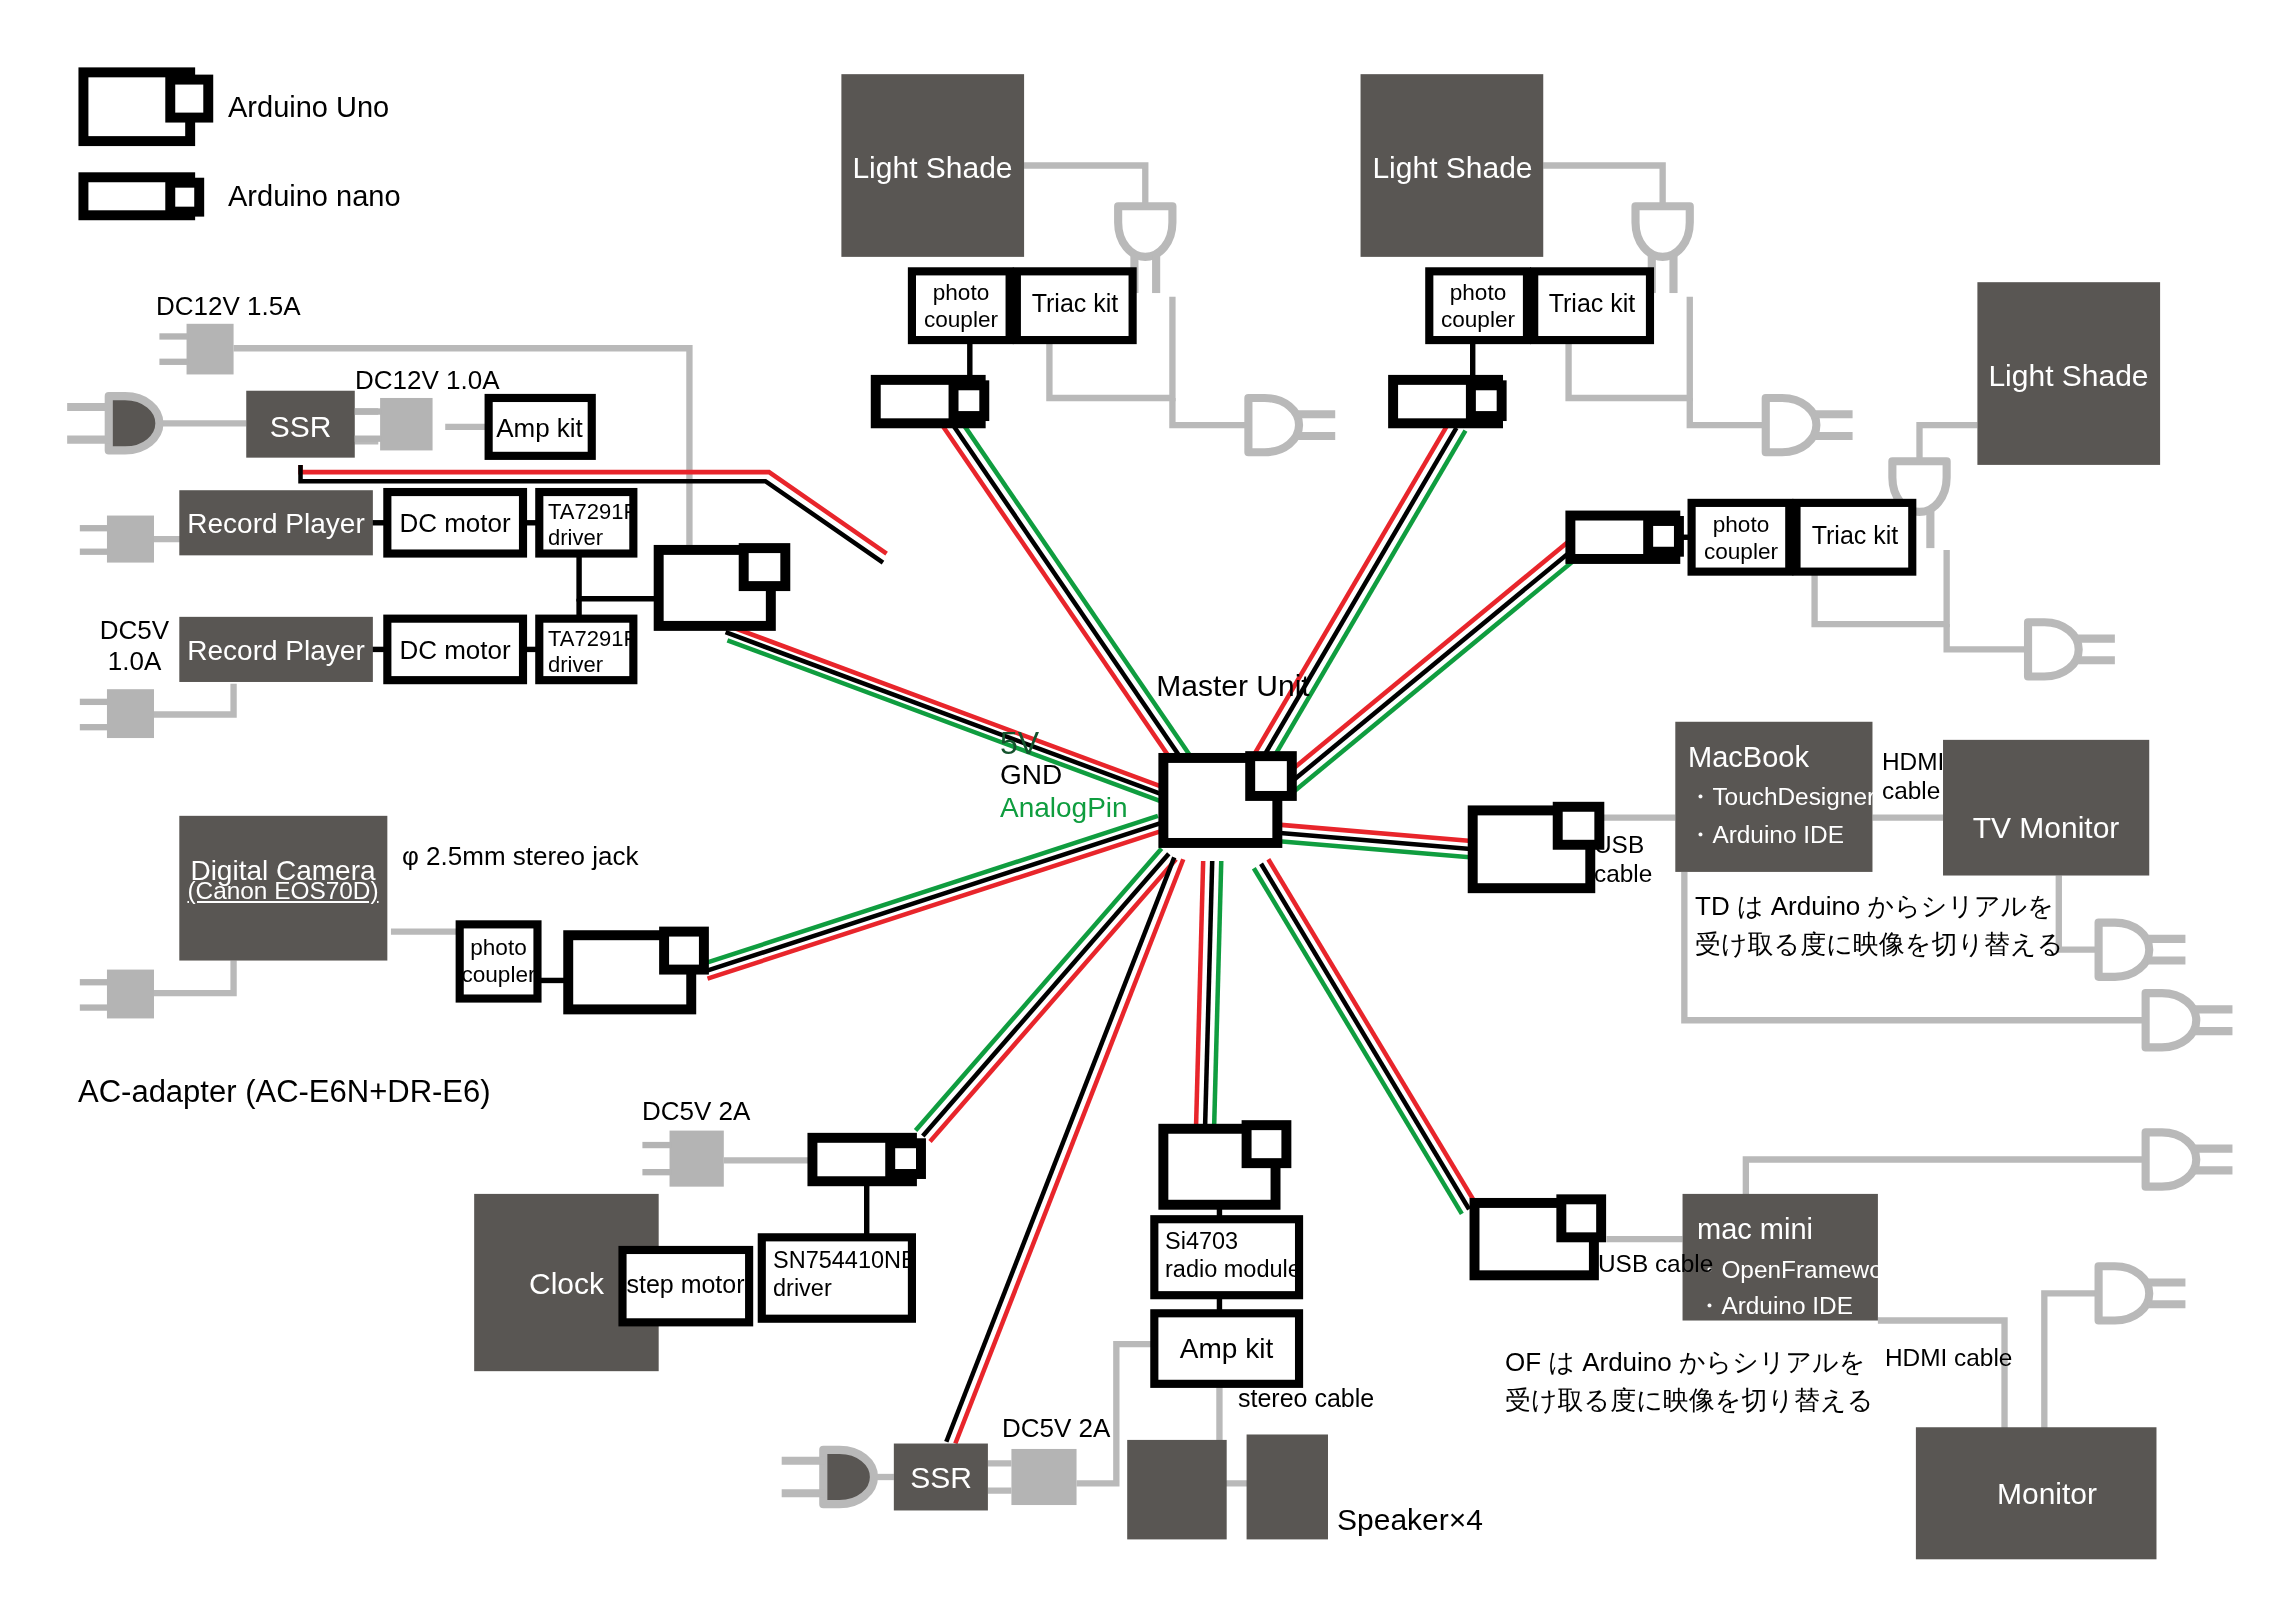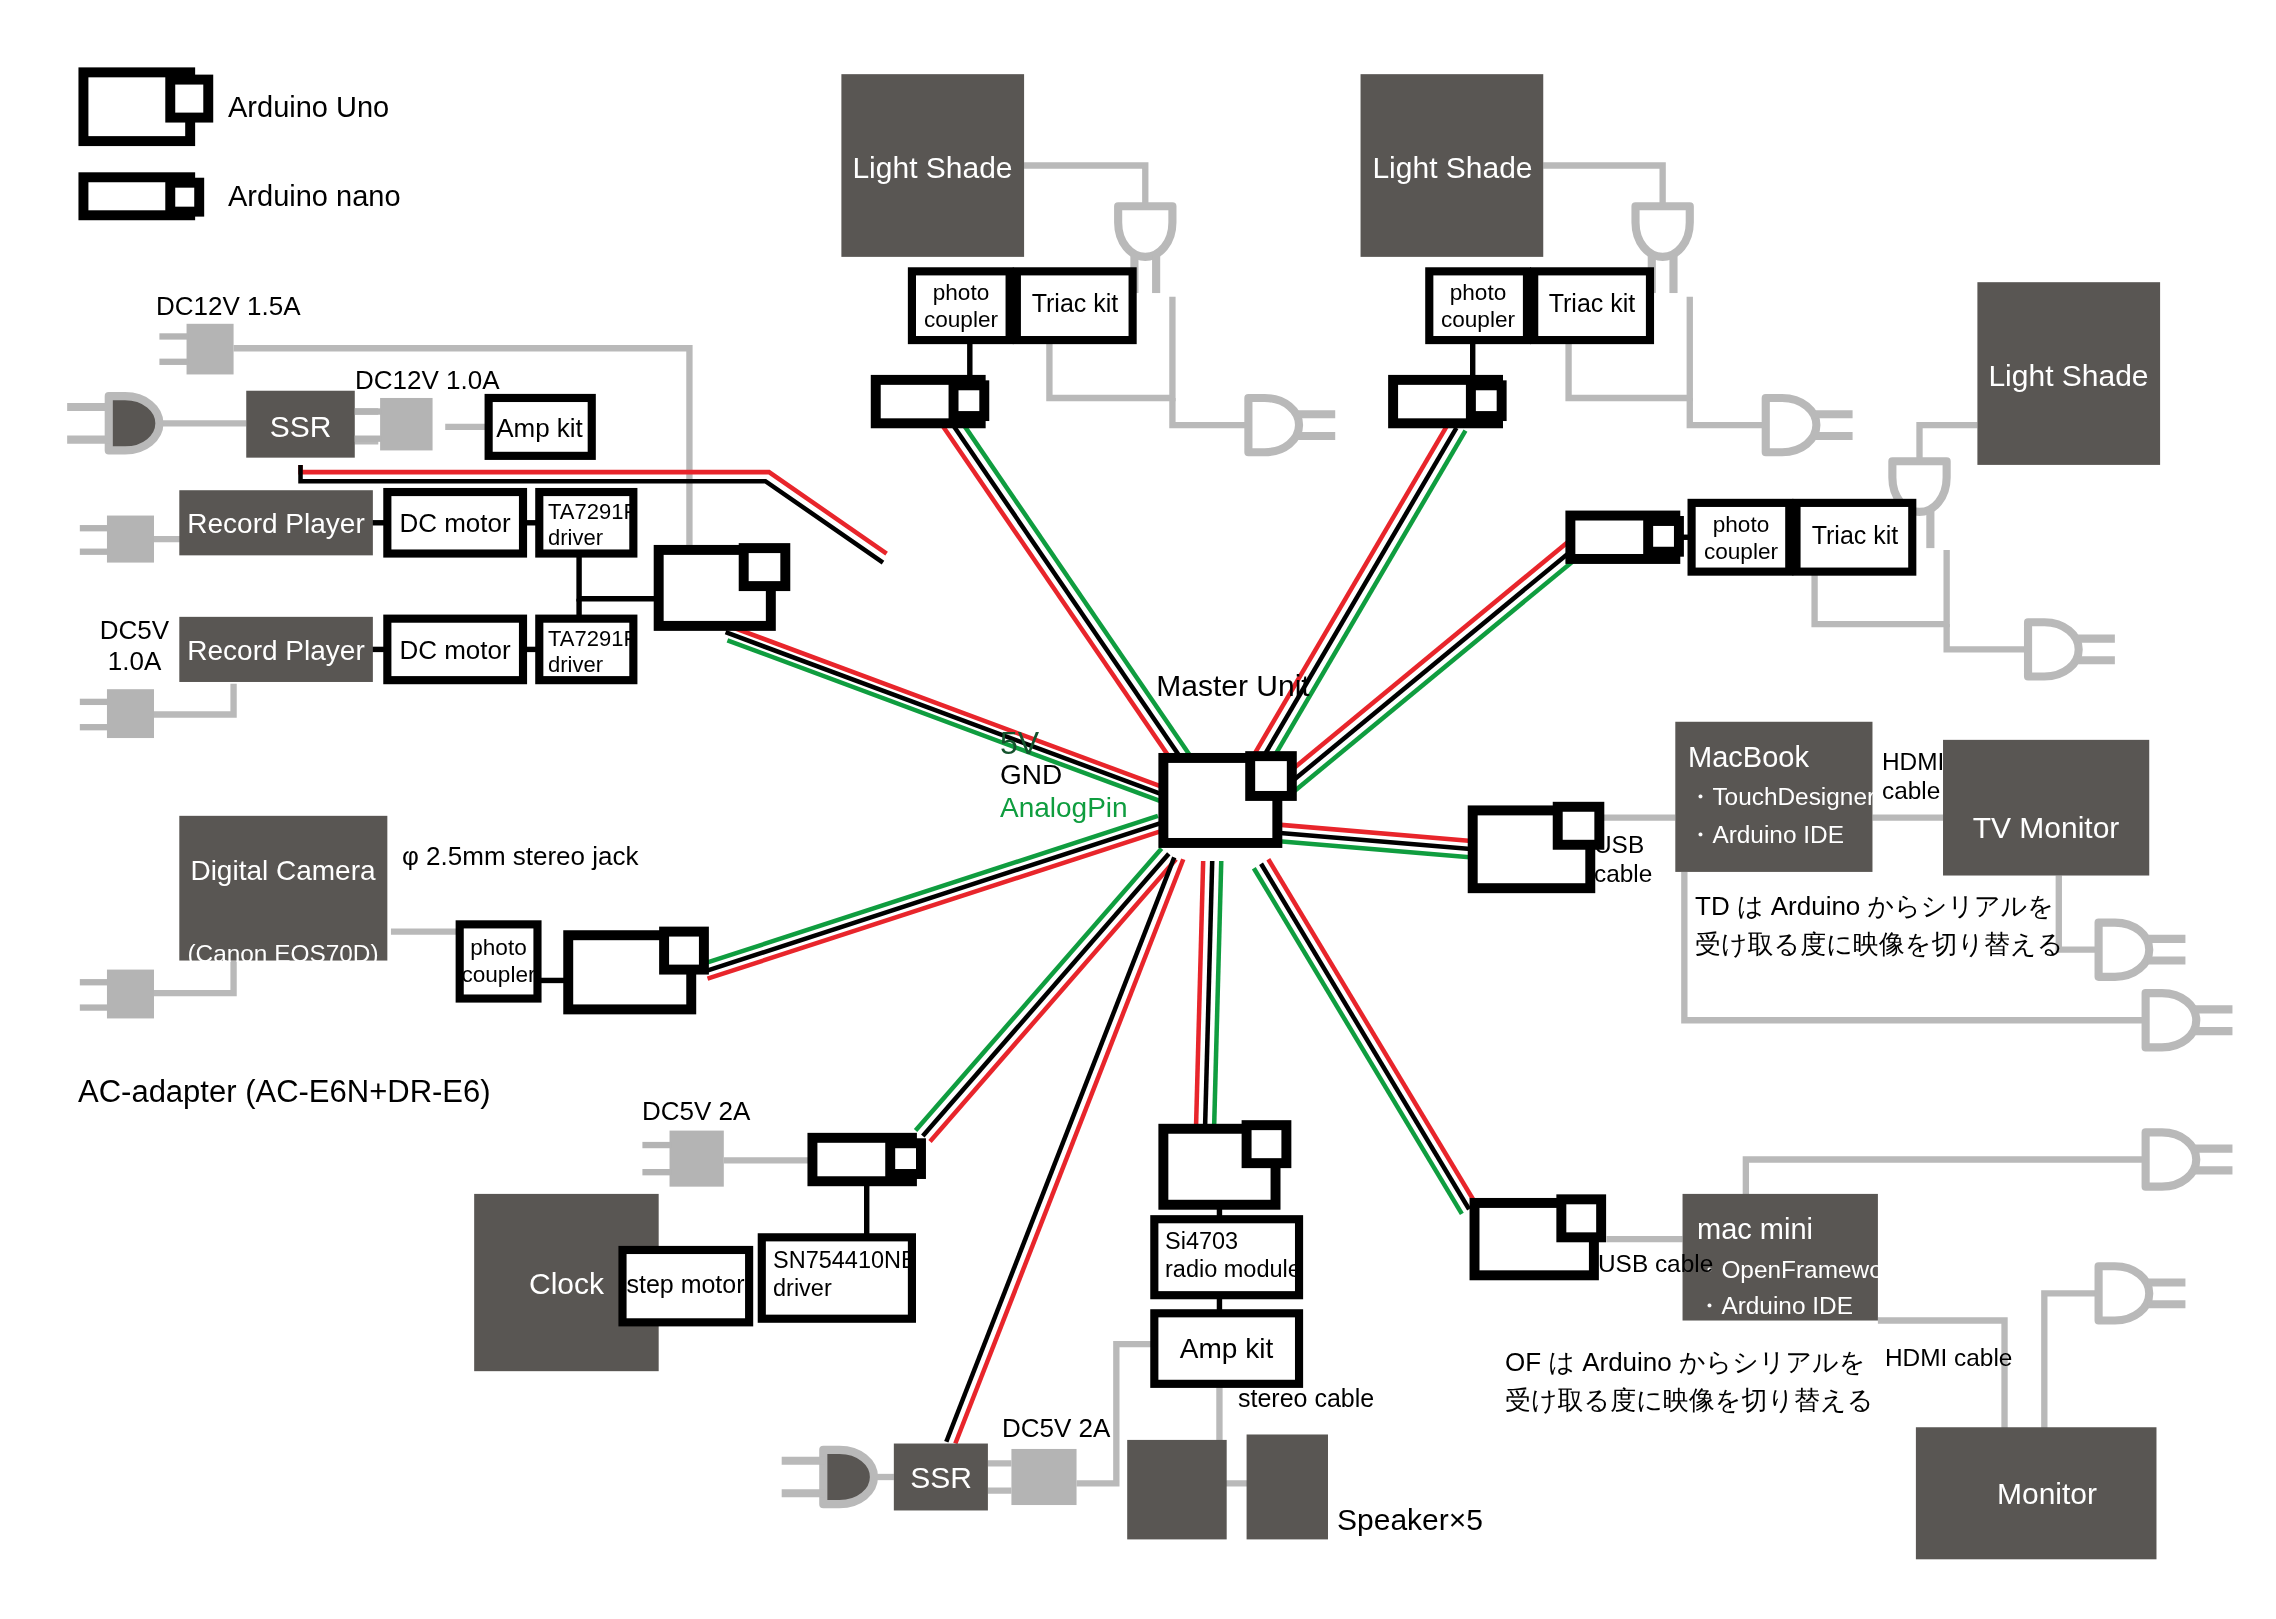--- a/index.html
+++ b/index.html
@@ -361,27 +361,27 @@
 <div class="lbl white-txt ctr" style="left:1361px;top:150px;width:183px;font-size:30px;">Light Shade</div>
 <div class="lbl white-txt ctr" style="left:1977px;top:358px;width:183px;font-size:30px;">Light Shade</div>
 
 <div class="lbl white-txt ctr" style="left:246px;top:409px;width:109px;font-size:30px;">SSR</div>
 <div class="lbl white-txt ctr" style="left:894px;top:1460px;width:94px;font-size:30px;">SSR</div>
 
 <div class="lbl white-txt ctr" style="left:179px;top:507px;width:194px;font-size:28px;">Record Player</div>
 <div class="lbl white-txt ctr" style="left:179px;top:634px;width:194px;font-size:28px;">Record Player</div>
 
 <div class="lbl white-txt ctr" style="left:179px;top:854px;width:208px;font-size:28px;">Digital Camera</div>
-<div class="lbl white-txt ctr" style="left:179px;top:940px;width:208px;font-size:24.4px;">(Canon EOS70D)</div>
+<div class="lbl white-txt ctr" style="left:179px;top:877px;width:208px;font-size:24.4px;text-decoration:underline;">(Canon EOS70D)</div>
 <div class="lbl" style="left:78px;top:1074px;font-size:31px;">AC-adapter (AC-E6N+DR-E6)</div>
 <div class="lbl" style="left:402px;top:841px;font-size:26px;">φ 2.5mm stereo jack</div>
 
 <div class="lbl white-txt ctr" style="left:474px;top:1266px;width:185px;font-size:30px;">Clock</div>
 
-<div class="lbl ctr" style="left:1337px;top:1502px;font-size:30px;">Speaker×5</div>
+<div class="lbl ctr" style="left:1337px;top:1502px;font-size:30px;">Speaker×4</div>
 <div class="lbl" style="left:1238px;top:1384px;font-size:25px;">stereo cable</div>
 
 <div class="lbl ctr" style="left:387px;top:508px;width:136px;font-size:26px;">DC motor</div>
 <div class="lbl ctr" style="left:387px;top:635px;width:136px;font-size:26px;">DC motor</div>
 <div class="lbl" style="left:548px;top:499px;font-size:22px;">TA7291P
 driver</div>
 <div class="lbl" style="left:548px;top:626px;font-size:22px;">TA7291P
 driver</div>
 <div class="lbl ctr" style="left:488px;top:413px;width:103px;font-size:26px;">Amp kit</div>
 

